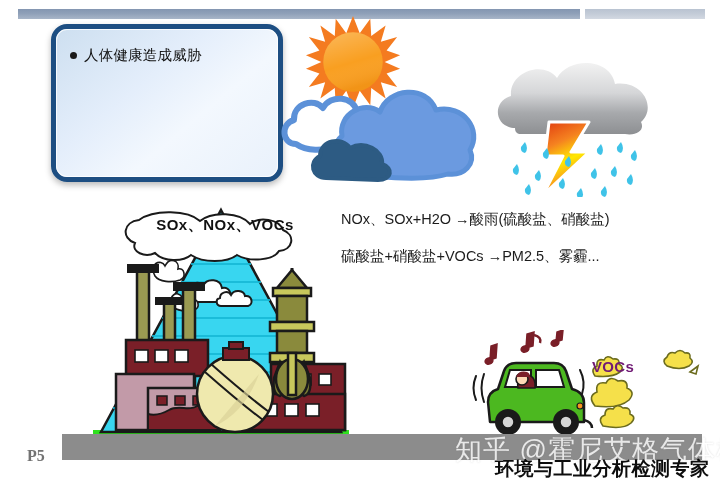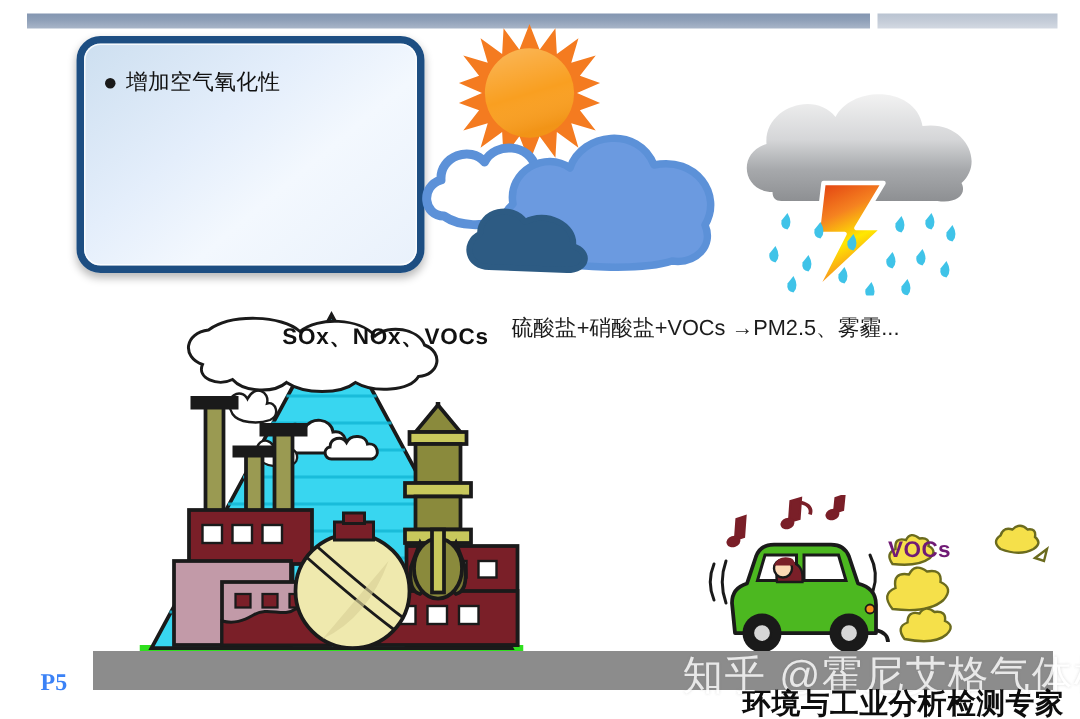--- a/index.html
+++ b/index.html
@@ -34,56 +34,56 @@
   .wicon{position:absolute;left:280px;top:52px;width:220px;height:130px;}
   
   .storm{position:absolute;left:485px;top:52px;width:175px;height:145px;}
 
   
   .eqs{position:absolute;left:341px;top:211px;width:372px;}
   .eq{color:#1c1c1c;font-size:14.5px;line-height:17px;margin-bottom:20px;white-space:nowrap;}
 
   
   .factory{position:absolute;left:93px;top:198px;width:256px;height:250px;}
-  .smokelabel{position:absolute;left:164px;top:212px;width:186px;height:26px;
+  .smokelabel{position:absolute;left:132px;top:212px;width:186px;height:26px;
               font-size:15px;font-weight:700;color:#111;text-align:center;line-height:26px;
               letter-spacing:.5px;z-index:6;}
 
   
   .car{position:absolute;left:468px;top:330px;width:142px;height:112px;}
   .vocs-label{position:absolute;left:592px;top:358px;font-size:15px;font-weight:700;
               color:#701a75;z-index:6;letter-spacing:.3px;}
 
   
   .road{position:absolute;left:62px;top:434px;width:640px;height:26px;background:#8c8c8c;}
 
   
   .pagenum{position:absolute;left:27px;top:447px;font-family:"Liberation Serif","DejaVu Serif",serif;
-           font-weight:700;font-size:16px;color:#3b82f6;}
+           font-weight:700;font-size:16px;color:#737373;}
 
   
   .watermark{position:absolute;left:455px;top:432px;font-size:27px;color:#ffffff;
              opacity:.80;white-space:nowrap;letter-spacing:1px;
              text-shadow:0 0 2px rgba(120,120,120,.35);}
   .footer{position:absolute;left:495px;top:456px;font-size:19px;font-weight:700;
           color:#0d0d0d;white-space:nowrap;letter-spacing:.5px;}
 </style>
 </head>
 <body>
 
 <div id="slide">
 
   <div class="topbar-a"></div>
   <div class="topbar-b"></div>
 
   <div class="callout">
     <div class="callout-inner"></div>
     <div class="bline">
       <span class="dot"></span>
-      <span class="txt">增加空气氧化性</span>
+      <span class="txt">人体健康造成威胁</span>
     </div>
   </div>
 
   <svg class="sun" viewBox="0 0 100 100">
     <g>
       <path d="M50 2 L57 20 L68 5 L69 23 L84 12 L79 29 L96 24 L85 38 L99 43 L83 50
                L99 57 L85 62 L96 76 L79 71 L84 88 L69 77 L68 95 L57 80 L50 98 L43 80
                L32 95 L31 77 L16 88 L21 71 L4 76 L15 62 L1 57 L17 50 L1 43 L15 38
                L4 24 L21 29 L16 12 L31 23 L32 5 L43 20 Z" fill="#f47b20"></path>
       <circle cx="50" cy="50" r="31" fill="#f99d1c"></circle>
@@ -145,20 +145,21 @@
       <path d="M110 116 q4 7 0 11 q-5 -1 -4 -6 z"></path>
       <path d="M130 114 q4 7 0 11 q-5 -1 -4 -6 z"></path>
       <path d="M146 122 q4 7 0 11 q-5 -1 -4 -6 z"></path>
       <path d="M44 132 q4 7 0 11 q-5 -1 -4 -6 z"></path>
       <path d="M96 136 q4 7 0 11 q-5 -1 -4 -6 z"></path>
       <path d="M120 134 q4 7 0 11 q-5 -1 -4 -6 z"></path>
     </g>
   </svg>
 
   <div class="eqs">
+    <div class="eq">NOx、SOx+H2O →酸雨(硫酸盐、硝酸盐)</div>
     <div class="eq">硫酸盐+硝酸盐+VOCs →PM2.5、雾霾...</div>
   </div>
 
   <svg class="factory" viewBox="0 0 256 250">
 
     <rect x="0" y="232" width="256" height="18" fill="#2fe01e"></rect>
 
     <polygon points="128,12 248,234 8,234" fill="#38d6f0" stroke="#1a1a1a" stroke-width="2.5"></polygon>
 
     <g stroke="#15b8d6" stroke-width="2" opacity="0.85">

